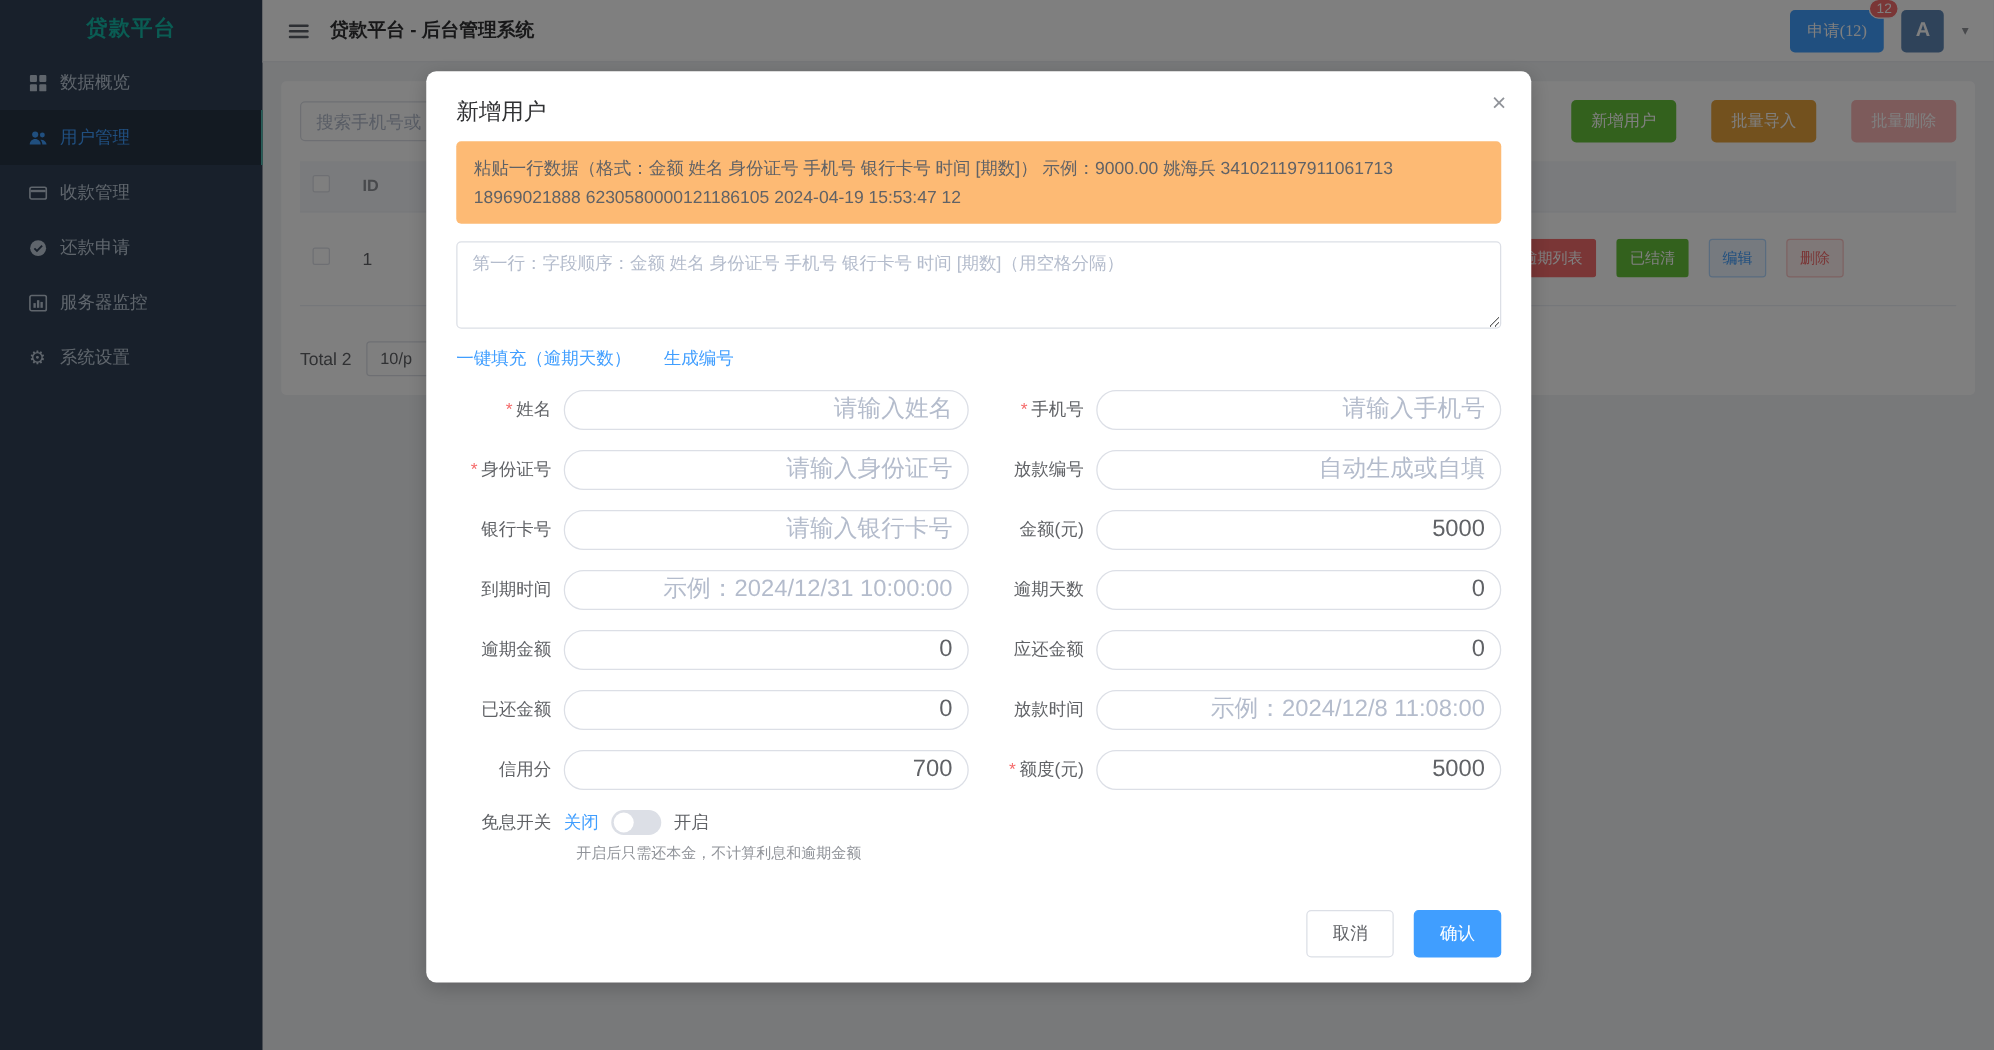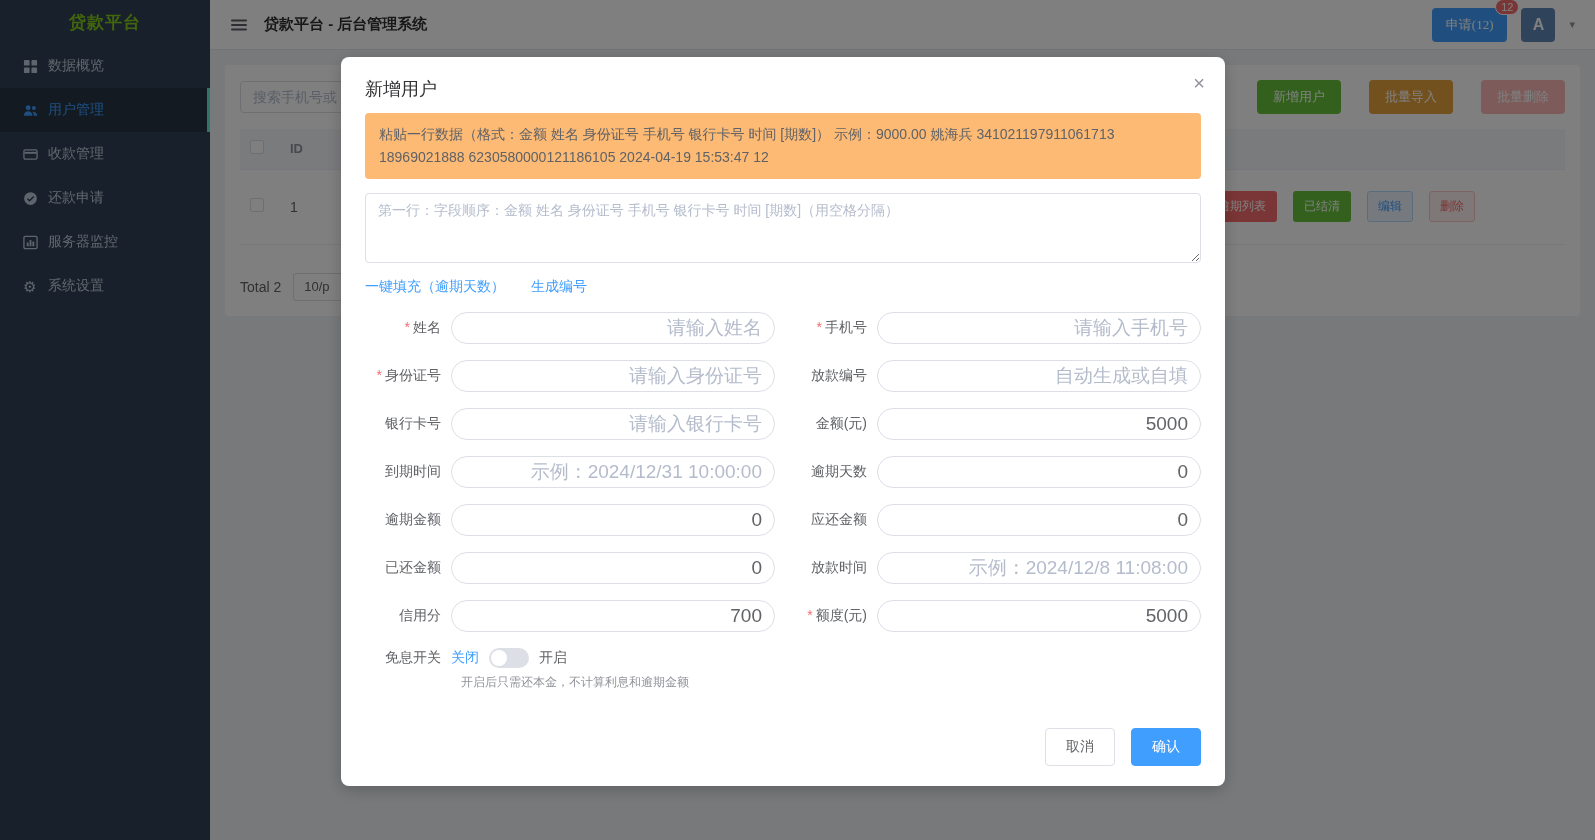--- a/index.html
+++ b/index.html
@@ -12,29 +12,29 @@
     position: relative;
   }
 
   
   .sidebar {
     position: absolute; left: 0; top: 0; bottom: 0;
     width: 210px; background: #304156; z-index: 1;
   }
   .sidebar-title {
     height: 44px; display: flex; align-items: center; justify-content: center;
-    color: #84cc16; font-size: 17px; font-weight: bold; letter-spacing: 1px;
+    color: #14b8a6; font-size: 17px; font-weight: bold; letter-spacing: 1px;
   }
   .menu-item {
     height: 44px; display: flex; align-items: center; gap: 10px;
     padding-left: 22px; color: #bfcbd9; font-size: 14px; cursor: pointer;
   }
   .menu-item .mi-icon { width: 16px; display: flex; align-items: center; justify-content: center; }
   .menu-item.active {
-    background: #263445; color: #409eff; border-right: 3px solid #5eead4;
+    background: #263445; color: #409eff; border-right: 1px solid #5eead4;
   }
   .gear-glyph { font-size: 15px; line-height: 1; }
 
   
   .header {
     position: absolute; left: 210px; right: 0; top: 0; height: 50px;
     background: #ffffff; border-bottom: 1px solid #e4e7ed;
     display: flex; align-items: center; padding: 0 20px; z-index: 1;
   }
   .hamburger { margin-right: 16px; cursor: pointer; display: flex; }

